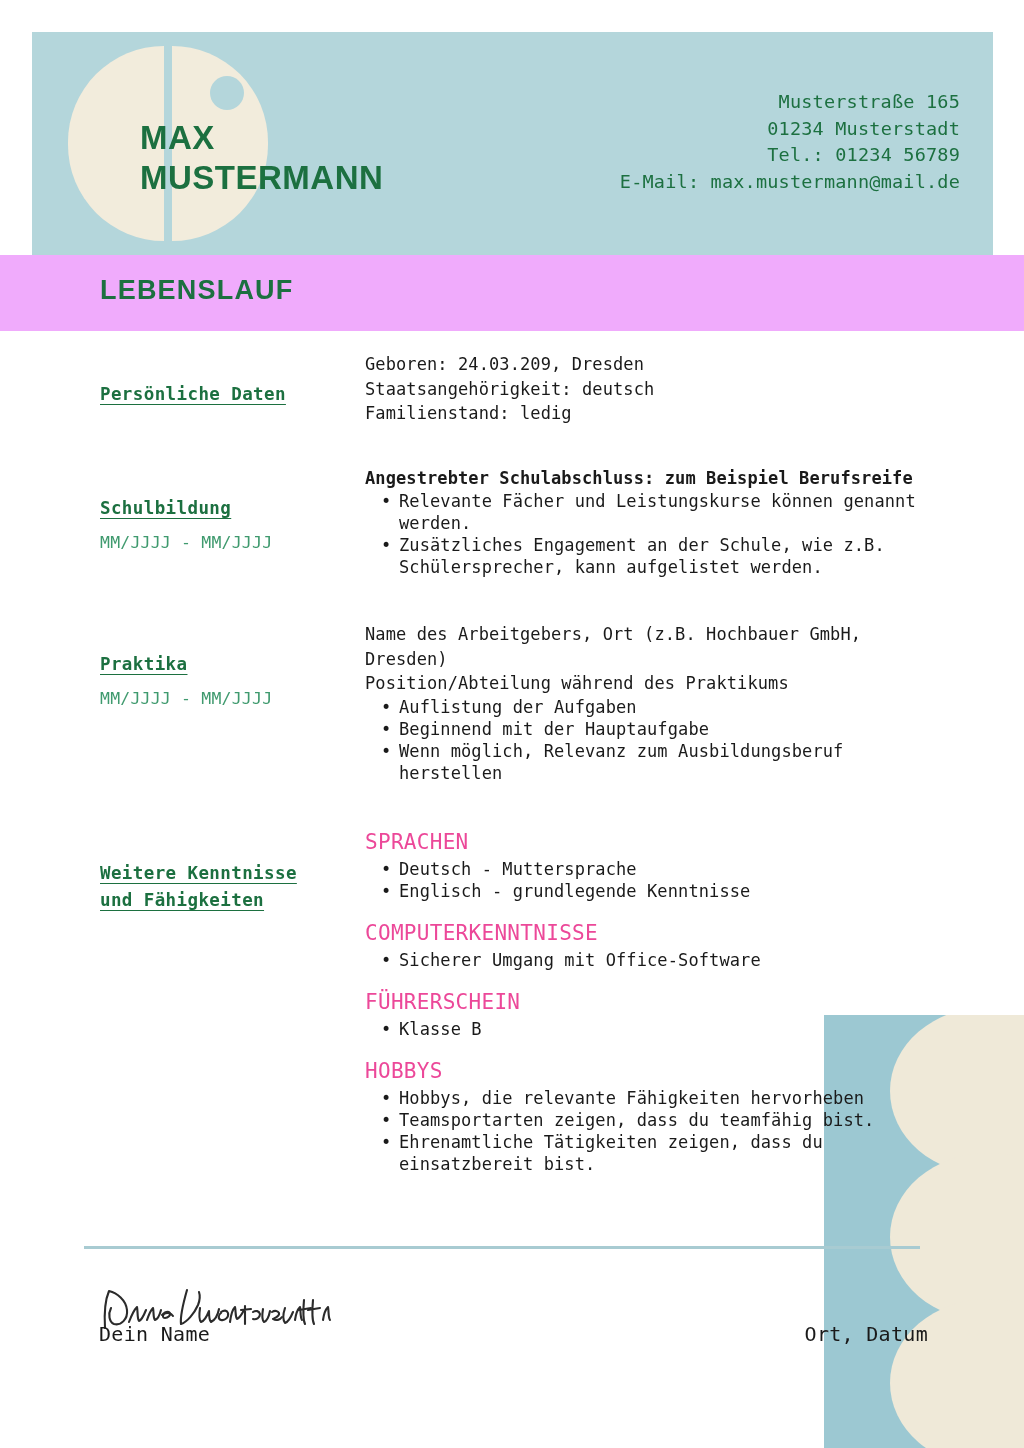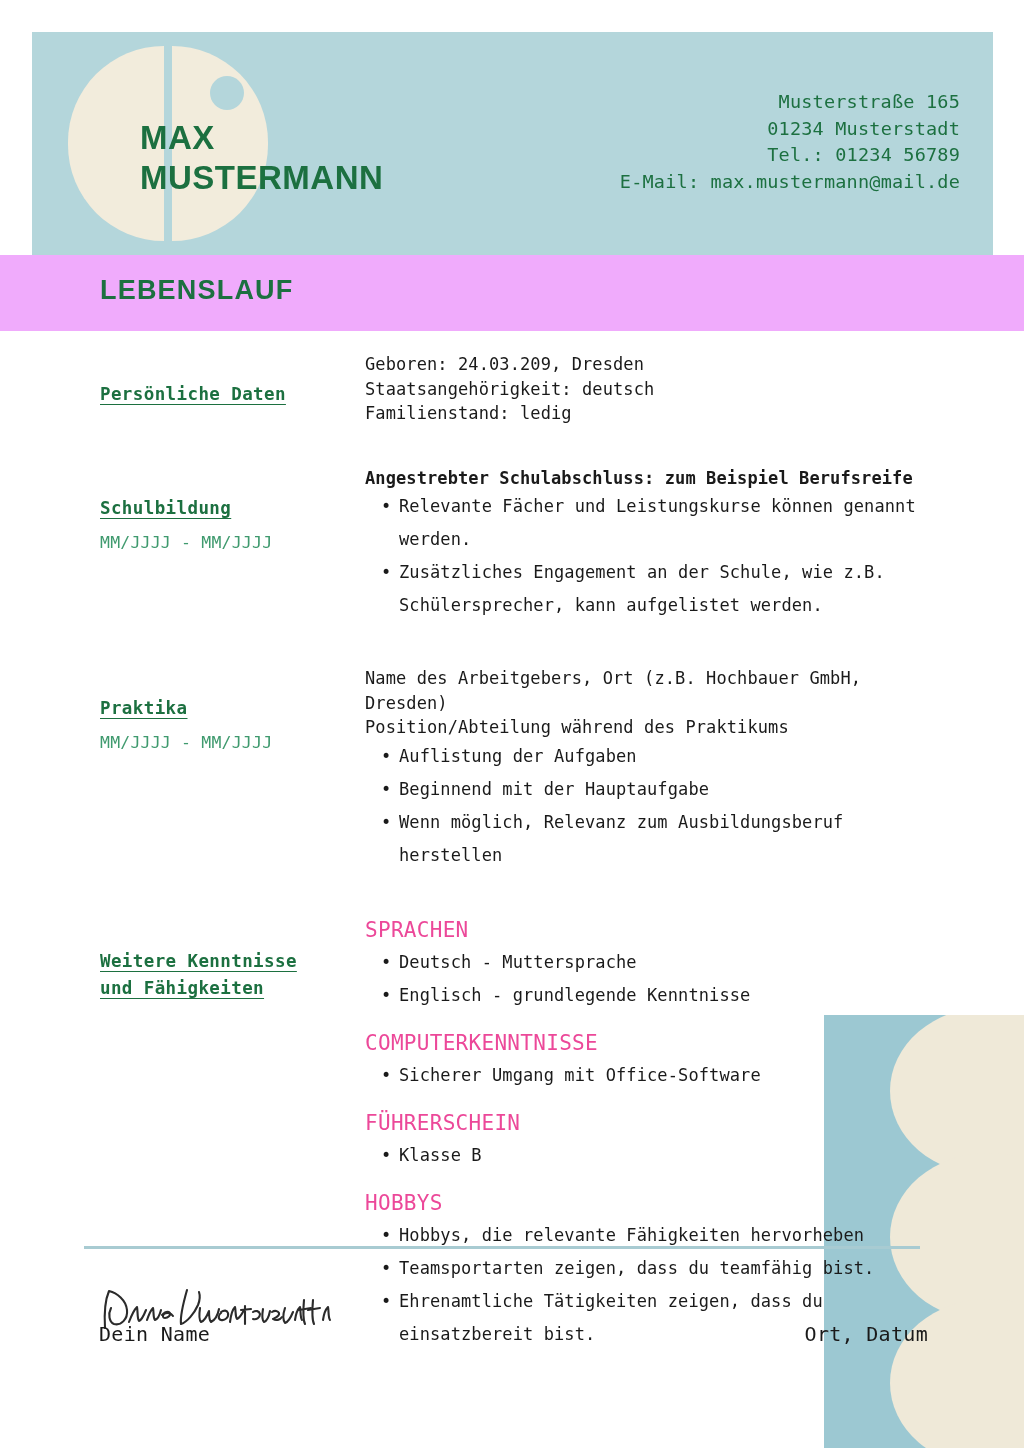--- a/index.html
+++ b/index.html
@@ -198,21 +198,21 @@
 
   ul.bullets {
     list-style: none;
     margin: 0;
     padding: 0 0 0 16px;
   }
   ul.bullets li {
     position: relative;
     color: #1A1A1A;
     font-size: 17px;
-    line-height: 33px;
+    line-height: 22px;
     padding-left: 18px;
     letter-spacing: 0.1px;
   }
   ul.bullets li::before {
     content: "\2022";
     position: absolute;
     left: 0;
     top: 0;
     font-size: 17px;
     color: #1A1A1A;

